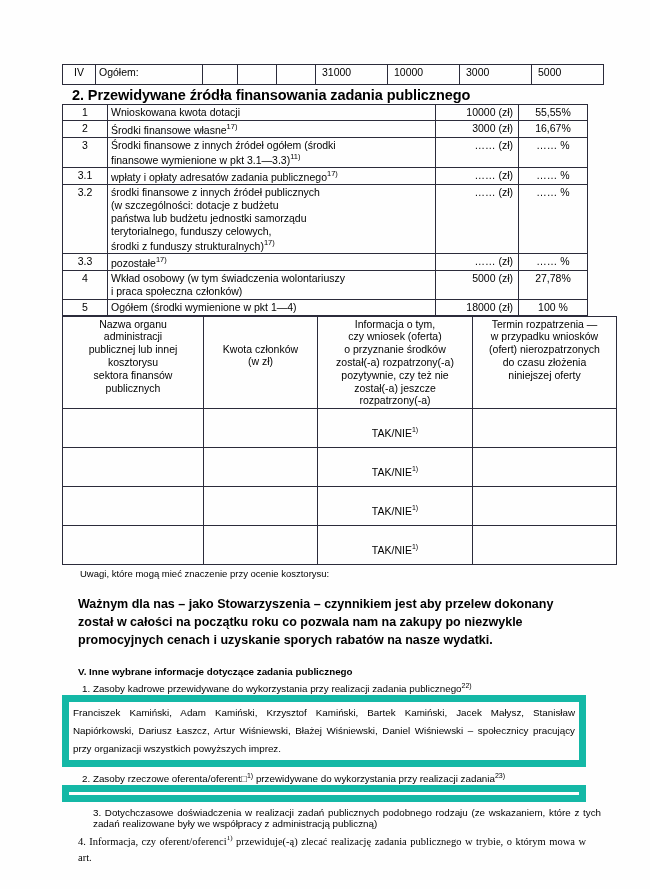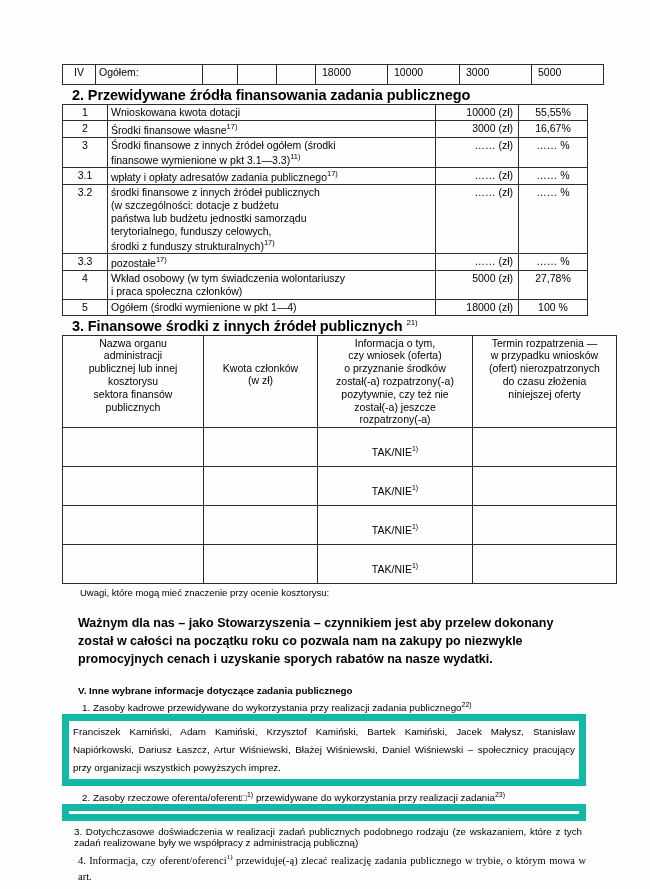--- a/index.html
+++ b/index.html
@@ -110,21 +110,21 @@
   .v-head {
     font-size: 9.8px;
     font-weight: bold;
     margin: 16px 0 0 16px;
   }
   .num-label {
     font-size: 9.8px;
     margin: 5px 0 1px 20px;
   }
   .num-label sup { font-size: 7px; vertical-align: super; }
-  .num-label.wide { margin-left: 12px; width: 508px; text-align: justify; }
+  .num-label.wide { margin-left: 31px; width: 508px; text-align: justify; }
 
   .box {
     border: 7px solid #14b8a6;
     width: 524px;
     box-sizing: border-box;
     padding: 2px 4px;
     font-size: 9.8px;
     line-height: 1.85;
     text-align: justify;
   }
@@ -148,21 +148,21 @@
 <div class="content">
 
   <table class="form tbl-iv">
     <tbody>
           <tr>
       <td class="c-iv">IV</td>
       <td class="c-ivname">Ogółem:</td>
       <td class="c-blank1"></td>
       <td class="c-blank2"></td>
       <td class="c-blank3"></td>
-      <td class="c-num">18000</td>
+      <td class="c-num">31000</td>
       <td class="c-num">10000</td>
       <td class="c-num">3000</td>
       <td class="c-num">5000</td>
     </tr>
   </tbody>
       </table>
 
   <div class="sec-head">2. Przewidywane źródła finansowania zadania publicznego</div>
 
   <table class="form tbl-2">
@@ -223,24 +223,20 @@
     </tr>
     <tr>
       <td class="s2-no">5</td>
       <td class="s2-desc">Ogółem (środki wymienione w pkt 1—4)</td>
       <td class="s2-amt">18000 (zł)</td>
       <td class="s2-pct">100 %</td>
     </tr>
   </tbody>
       </table>
 
-  <div class="sec-head">
-    <span>3. Finansowe środki z innych źródeł publicznych</span>
-    <sup>21)</sup>
-  </div>
 
   <table class="form tbl-3">
     <tbody>
           <tr>
       <td class="s3-c1">
         <span>Nazwa organu</span><br>
         <span>administracji</span><br>
         <span>publicznej lub innej</span><br>
         <span>kosztorysu</span><br>
         <span>sektora finansów</span><br>

